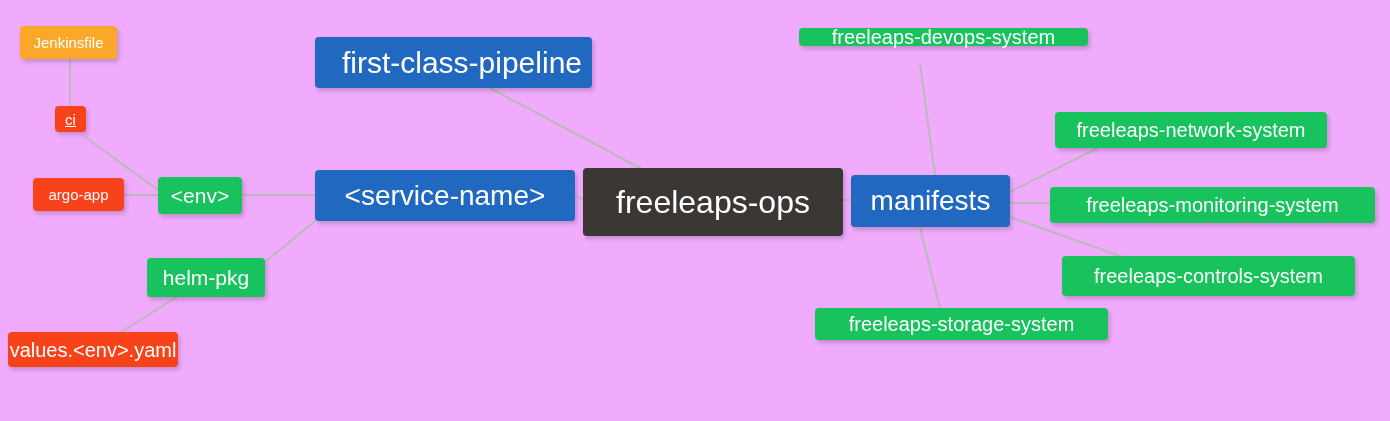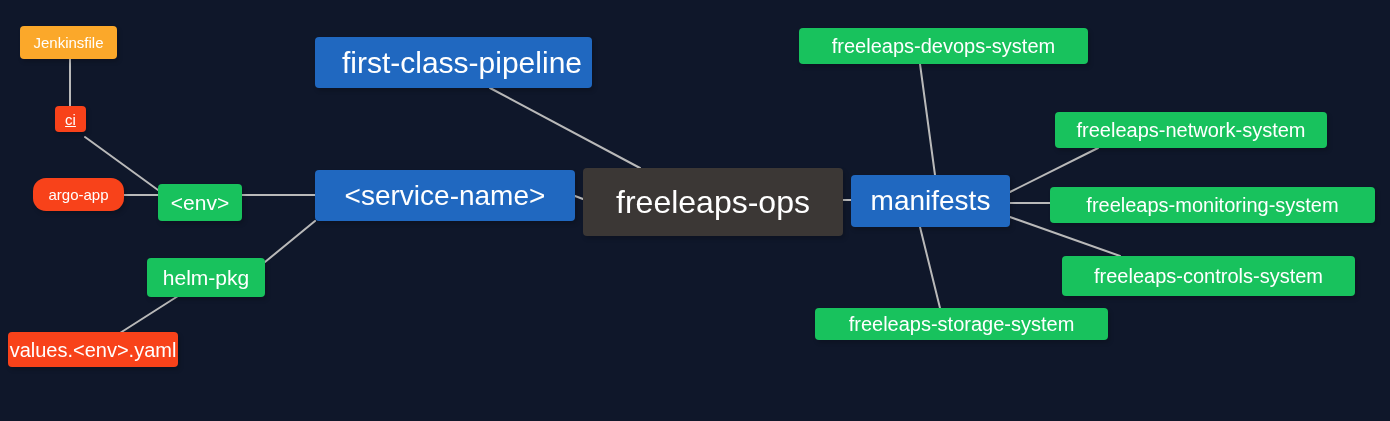--- a/index.html
+++ b/index.html
@@ -10,21 +10,21 @@
   body {
     width: 1390px;
     height: 421px;
     font-family: "Liberation Sans", sans-serif;
     overflow: hidden;
   }
   #mindmap {
     position: relative;
     width: 1390px;
     height: 421px;
-    background: #0f172a;
+    background: #f0abfc;
   }
   #edge-layer {
     position: absolute;
     left: 0;
     top: 0;
     width: 1390px;
     height: 421px;
     pointer-events: none;
   }
   .node {
@@ -66,45 +66,45 @@
       <line x1="1010" y1="217" x2="1120" y2="256" stroke="#b9b9b9" stroke-width="2" stroke-linecap="round"></line>
       <line x1="920" y1="227" x2="940" y2="308" stroke="#b9b9b9" stroke-width="2" stroke-linecap="round"></line>
     </svg>
   <div id="node-layer">
       <div class="node n-orange" style="left: 20px; top: 26px; width: 97px; height: 33px; font-size: 15px;">
         <span>Jenkinsfile</span>
       </div>
       <div class="node n-red" style="left: 55px; top: 106px; width: 31px; height: 26px; font-size: 15px; text-decoration: underline;">
         <span>ci</span>
       </div>
-      <div class="node n-red" style="left: 33px; top: 178px; width: 91px; height: 33px; font-size: 15px; border-radius: 13px;">
+      <div class="node n-red" style="left: 33px; top: 178px; width: 91px; height: 33px; font-size: 15px;">
         <span>argo-app</span>
       </div>
-      <div class="node n-green" style="left: 158px; top: 184px; width: 84px; height: 37px; font-size: 21px;">
+      <div class="node n-green" style="left: 158px; top: 177px; width: 84px; height: 37px; font-size: 21px;">
         <span>&lt;env&gt;</span>
       </div>
       <div class="node n-green" style="left: 147px; top: 258px; width: 118px; height: 39px; font-size: 21px;">
         <span>helm-pkg</span>
       </div>
       <div class="node n-red" style="left: 8px; top: 332px; width: 170px; height: 35px; font-size: 20px;">
         <span>values.&lt;env&gt;.yaml</span>
       </div>
       <div class="node n-blue" style="left: 315px; top: 37px; width: 277px; height: 51px; font-size: 30px; justify-content: flex-end;">
         <span>first-class-pipeline</span>
       </div>
       <div class="node n-blue" style="left: 315px; top: 170px; width: 260px; height: 51px; font-size: 28px;">
         <span>&lt;service-name&gt;</span>
       </div>
       <div class="node n-root" style="left: 583px; top: 168px; width: 260px; height: 68px; font-size: 32px;">
         <span>freeleaps-ops</span>
       </div>
       <div class="node n-blue" style="left: 851px; top: 175px; width: 159px; height: 52px; font-size: 28px;">
         <span>manifests</span>
       </div>
-      <div class="node n-green" style="left: 799px; top: 28px; width: 289px; height: 36px; font-size: 20px;">
+      <div class="node n-green" style="left: 799px; top: 28px; width: 289px; height: 18px; font-size: 20px;">
         <span>freeleaps-devops-system</span>
       </div>
       <div class="node n-green" style="left: 1055px; top: 112px; width: 272px; height: 36px; font-size: 20px;">
         <span>freeleaps-network-system</span>
       </div>
       <div class="node n-green" style="left: 1050px; top: 187px; width: 325px; height: 36px; font-size: 20px; text-align: right;">
         <span>freeleaps-monitoring-system</span>
       </div>
       <div class="node n-green" style="left: 1062px; top: 256px; width: 293px; height: 40px; font-size: 20px;">
         <span>freeleaps-controls-system</span>

